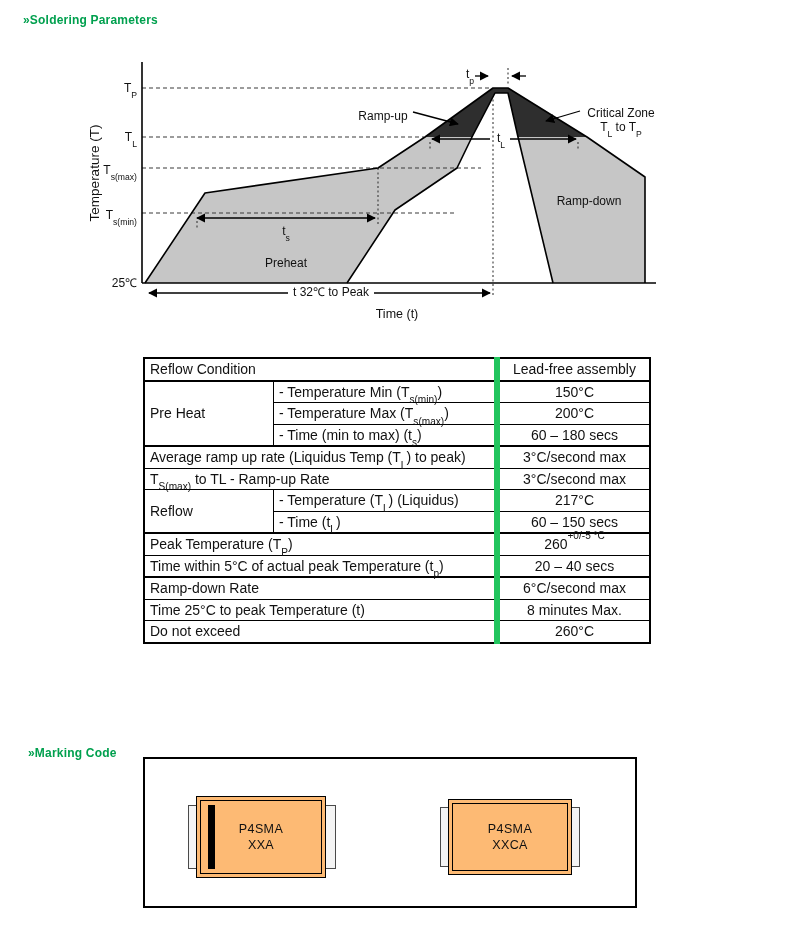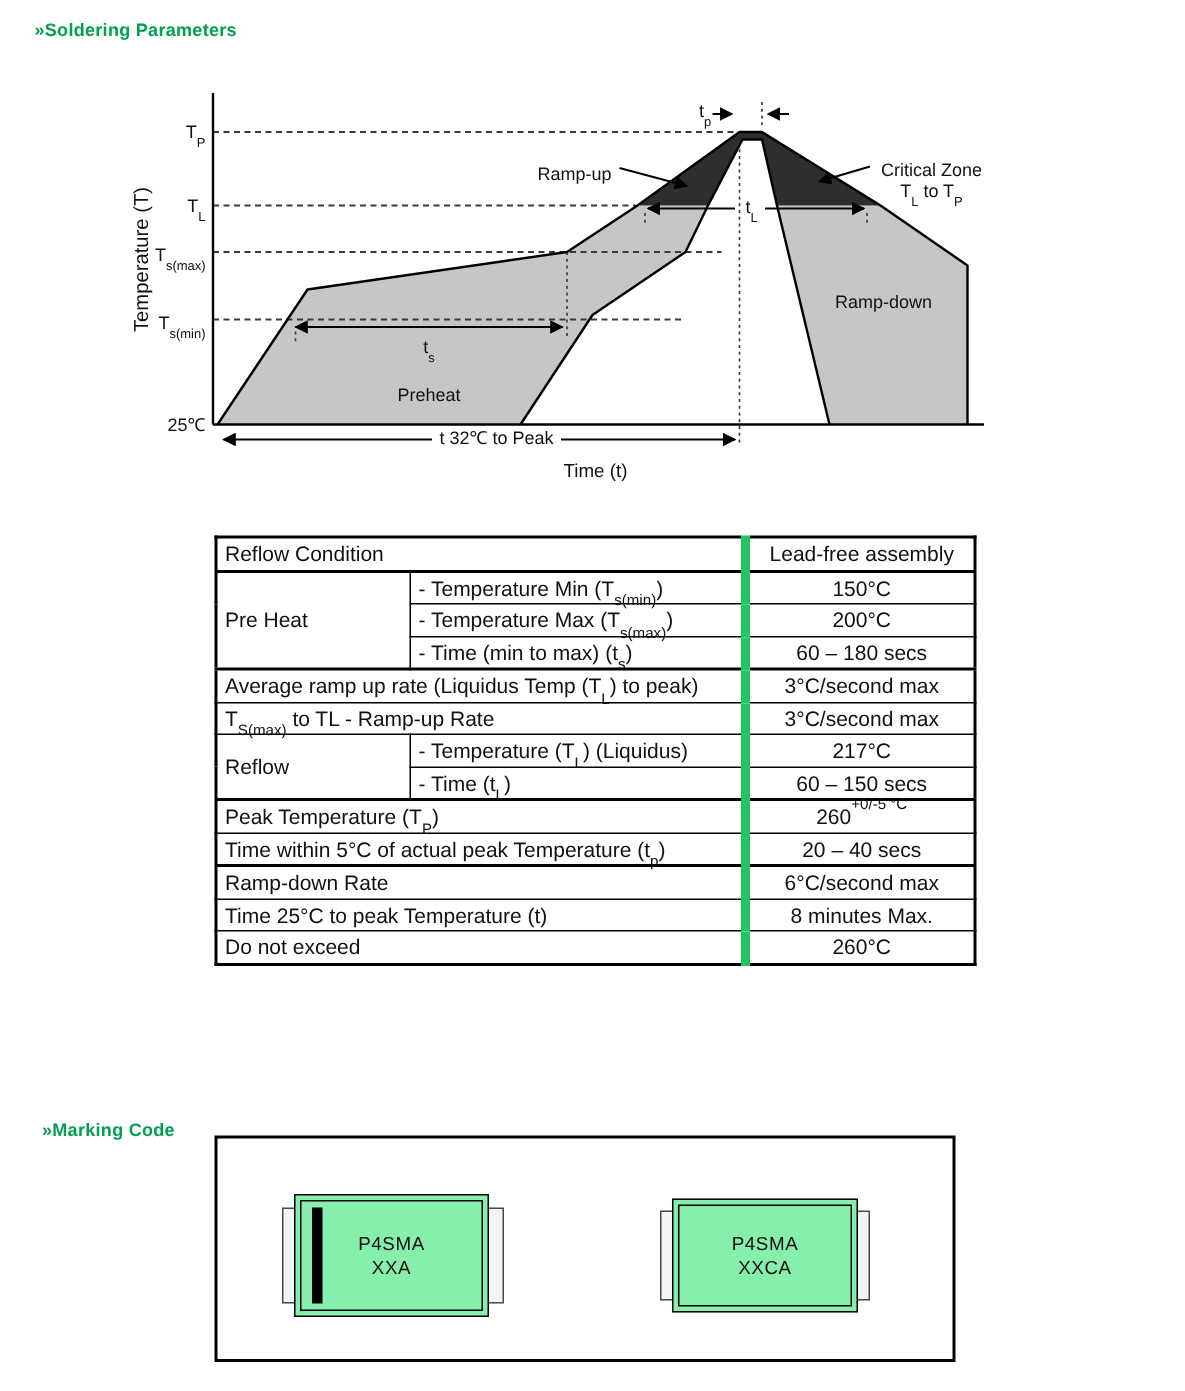--- a/index.html
+++ b/index.html
@@ -16,21 +16,21 @@
   .pre{white-space:pre;}
   
   .rtable{position:absolute;left:143px;top:357px;border-collapse:collapse;border:2px solid #000;table-layout:fixed;}
   .rtable td,.rtable th{border:1px solid #000;font-size:14px;font-weight:normal;height:20.5px;padding:0 5px;vertical-align:middle;}
   .rtable .lab{text-align:left;}
   .rtable .val{text-align:center;border-left:6px solid #22c55e;}
   .rtable .thick td,.rtable .thick th{border-top:2px solid #000;}
   .c1{width:118px;} .c2{width:210px;margin-top:23px;} .c3{width:139px;}
   
   .markbox{position:absolute;left:143px;top:757px;width:490px;height:147px;border:2px solid #000;background:#fff;}
-  .pkg{position:absolute;background:#86efac;border:1.5px solid #000;}
+  .pkg{position:absolute;background:#fdba74;border:1.5px solid #000;}
   .pkg .inner{position:absolute;left:3px;top:3px;right:3px;bottom:3px;border:1px solid #000;display:flex;flex-direction:column;align-items:center;justify-content:center;font-size:12.5px;line-height:16px;letter-spacing:.4px;}
   .tab{position:absolute;width:9px;background:#f4f4f4;border:1px solid #4a4a4a;}
   .band{position:absolute;left:7px;top:4px;bottom:4px;width:7px;background:#000;}
 </style>
 </head>
 <body>
 
 <div class="heading" style="left:23px;top:13px;">»Soldering Parameters</div>
 
 <div class="chart">

